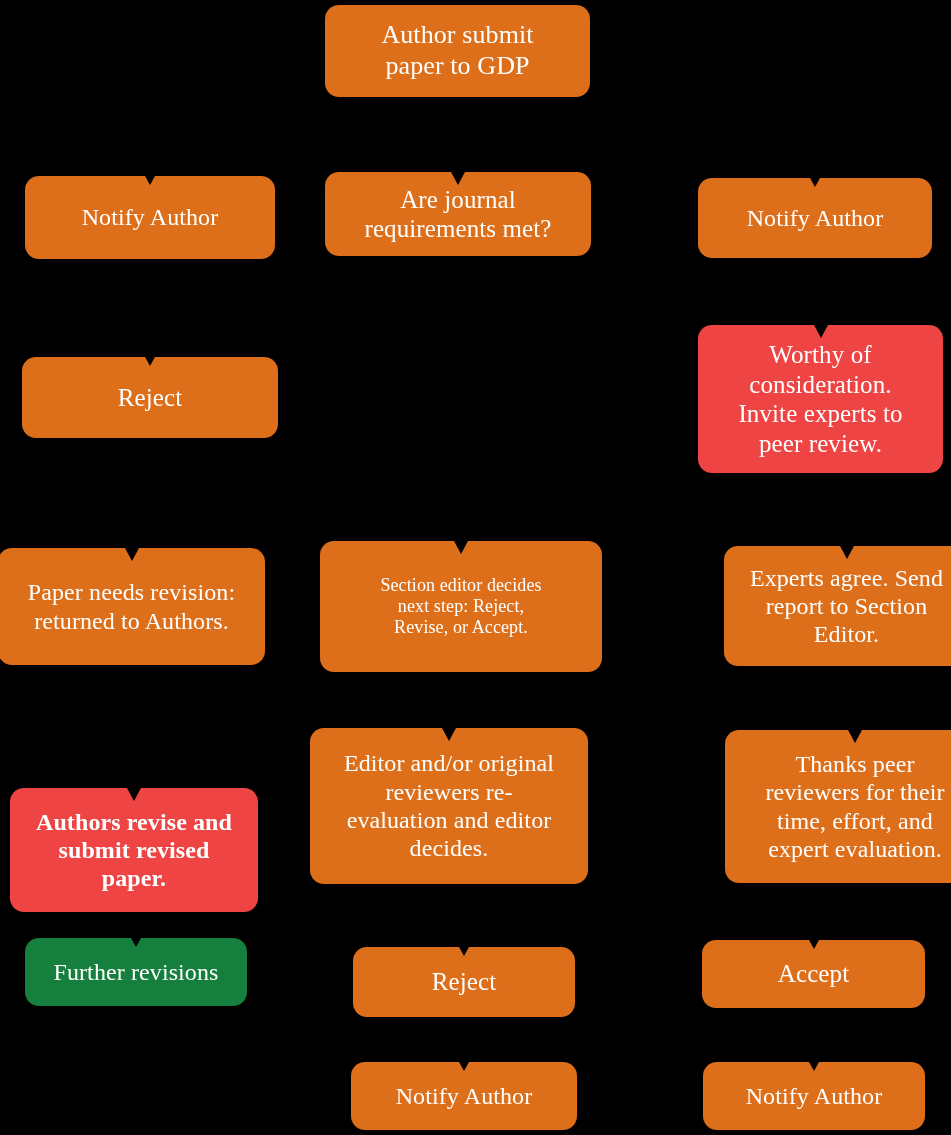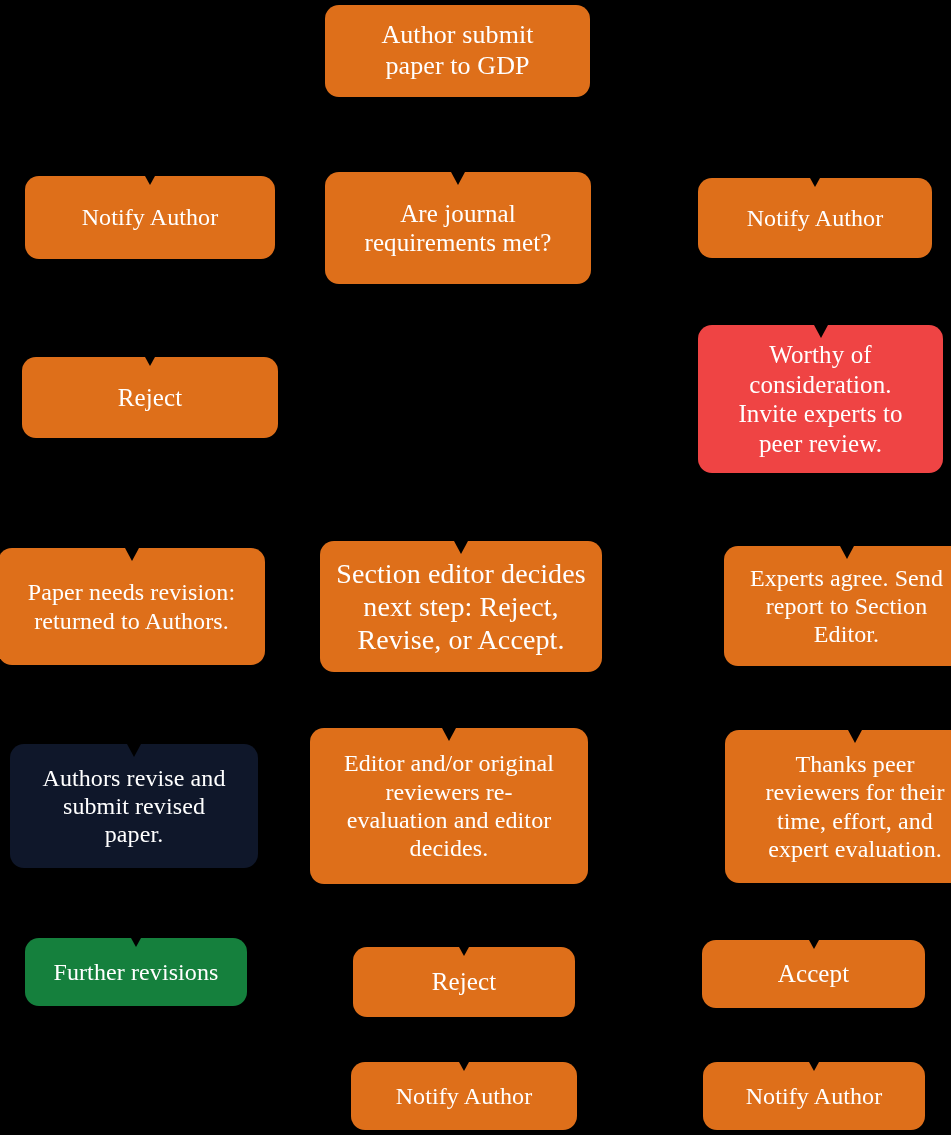--- a/index.html
+++ b/index.html
@@ -55,37 +55,37 @@
     border-top-width: 9px;
   }
 </style>
 </head>
 <body>
 
 <div id="canvas">
     <div class="node" style="left: 325px; top: 5px; width: 265px; height: 92px; font-size: 26px; background: rgb(222, 111, 26); color: rgb(255, 255, 255);"><span class="node-label">Author submit
 paper to GDP</span></div>
     <div class="node" style="left: 25px; top: 176px; width: 250px; height: 83px; font-size: 24px; background: rgb(222, 111, 26); color: rgb(255, 255, 255);"><span class="arrow-notch small"></span><span class="node-label">Notify Author</span></div>
-    <div class="node" style="left: 325px; top: 172px; width: 266px; height: 112px; font-size: 25px; background: rgb(222, 111, 26); color: rgb(255, 255, 255);"><span class="arrow-notch"></span><span class="node-label">Are journal
+    <div class="node" style="left: 325px; top: 172px; width: 266px; height: 84px; font-size: 25px; background: rgb(222, 111, 26); color: rgb(255, 255, 255);"><span class="arrow-notch"></span><span class="node-label">Are journal
 requirements met?</span></div>
     <div class="node" style="left: 698px; top: 178px; width: 234px; height: 80px; font-size: 24px; background: rgb(222, 111, 26); color: rgb(255, 255, 255);"><span class="arrow-notch small"></span><span class="node-label">Notify Author</span></div>
     <div class="node" style="left: 22px; top: 357px; width: 256px; height: 81px; font-size: 25px; background: rgb(222, 111, 26); color: rgb(255, 255, 255);"><span class="arrow-notch small"></span><span class="node-label">Reject</span></div>
     <div class="node" style="left: 698px; top: 325px; width: 245px; height: 148px; font-size: 25px; background: #ef4444; color: rgb(255, 255, 255);"><span class="arrow-notch"></span><span class="node-label">Worthy of
 consideration.
 Invite experts to
 peer review.</span></div>
     <div class="node" style="left: -2px; top: 548px; width: 267px; height: 117px; font-size: 24px; background: rgb(222, 111, 26); color: rgb(255, 255, 255);"><span class="arrow-notch"></span><span class="node-label">Paper needs revision:
 returned to Authors.</span></div>
-    <div class="node" style="left: 320px; top: 541px; width: 282px; height: 131px; font-size: 28px; background: rgb(222, 111, 26); color: rgb(255, 255, 255);"><span class="arrow-notch"></span><span class="node-label">Section editor decides
+    <div class="node" style="left: 320px; top: 541px; width: 282px; height: 131px; font-size: 18px; background: rgb(222, 111, 26); color: rgb(255, 255, 255);"><span class="arrow-notch"></span><span class="node-label">Section editor decides
 next step:  Reject,
 Revise, or Accept.</span></div>
     <div class="node" style="left: 724px; top: 546px; width: 245px; height: 120px; font-size: 24px; background: rgb(222, 111, 26); color: rgb(255, 255, 255);"><span class="arrow-notch"></span><span class="node-label">Experts agree.  Send
 report to Section
 Editor.</span></div>
-    <div class="node" style="left: 10px; top: 744px; width: 248px; height: 124px; font-size: 24px; background: #0f172a; color: rgb(255, 255, 255);"><span class="arrow-notch"></span><span class="node-label">Authors revise and
+    <div class="node" style="left: 10px; top: 788px; width: 248px; height: 124px; font-size: 24px; background: #ef4444; color: rgb(255, 255, 255); font-weight: bold;"><span class="arrow-notch"></span><span class="node-label">Authors revise and
 submit revised
 paper.</span></div>
     <div class="node" style="left: 310px; top: 728px; width: 278px; height: 156px; font-size: 24px; background: rgb(222, 111, 26); color: rgb(255, 255, 255);"><span class="arrow-notch"></span><span class="node-label">Editor and/or original
 reviewers re-
 evaluation and editor
 decides.</span></div>
     <div class="node" style="left: 688px; top: 730px; width: 260px; height: 153px; font-size: 24px; background: rgb(222, 111, 26); color: rgb(255, 255, 255); margin-left: 37px;"><span class="arrow-notch"></span><span class="node-label">Thanks peer
 reviewers for their
 time, effort, and
 expert evaluation.</span></div>

